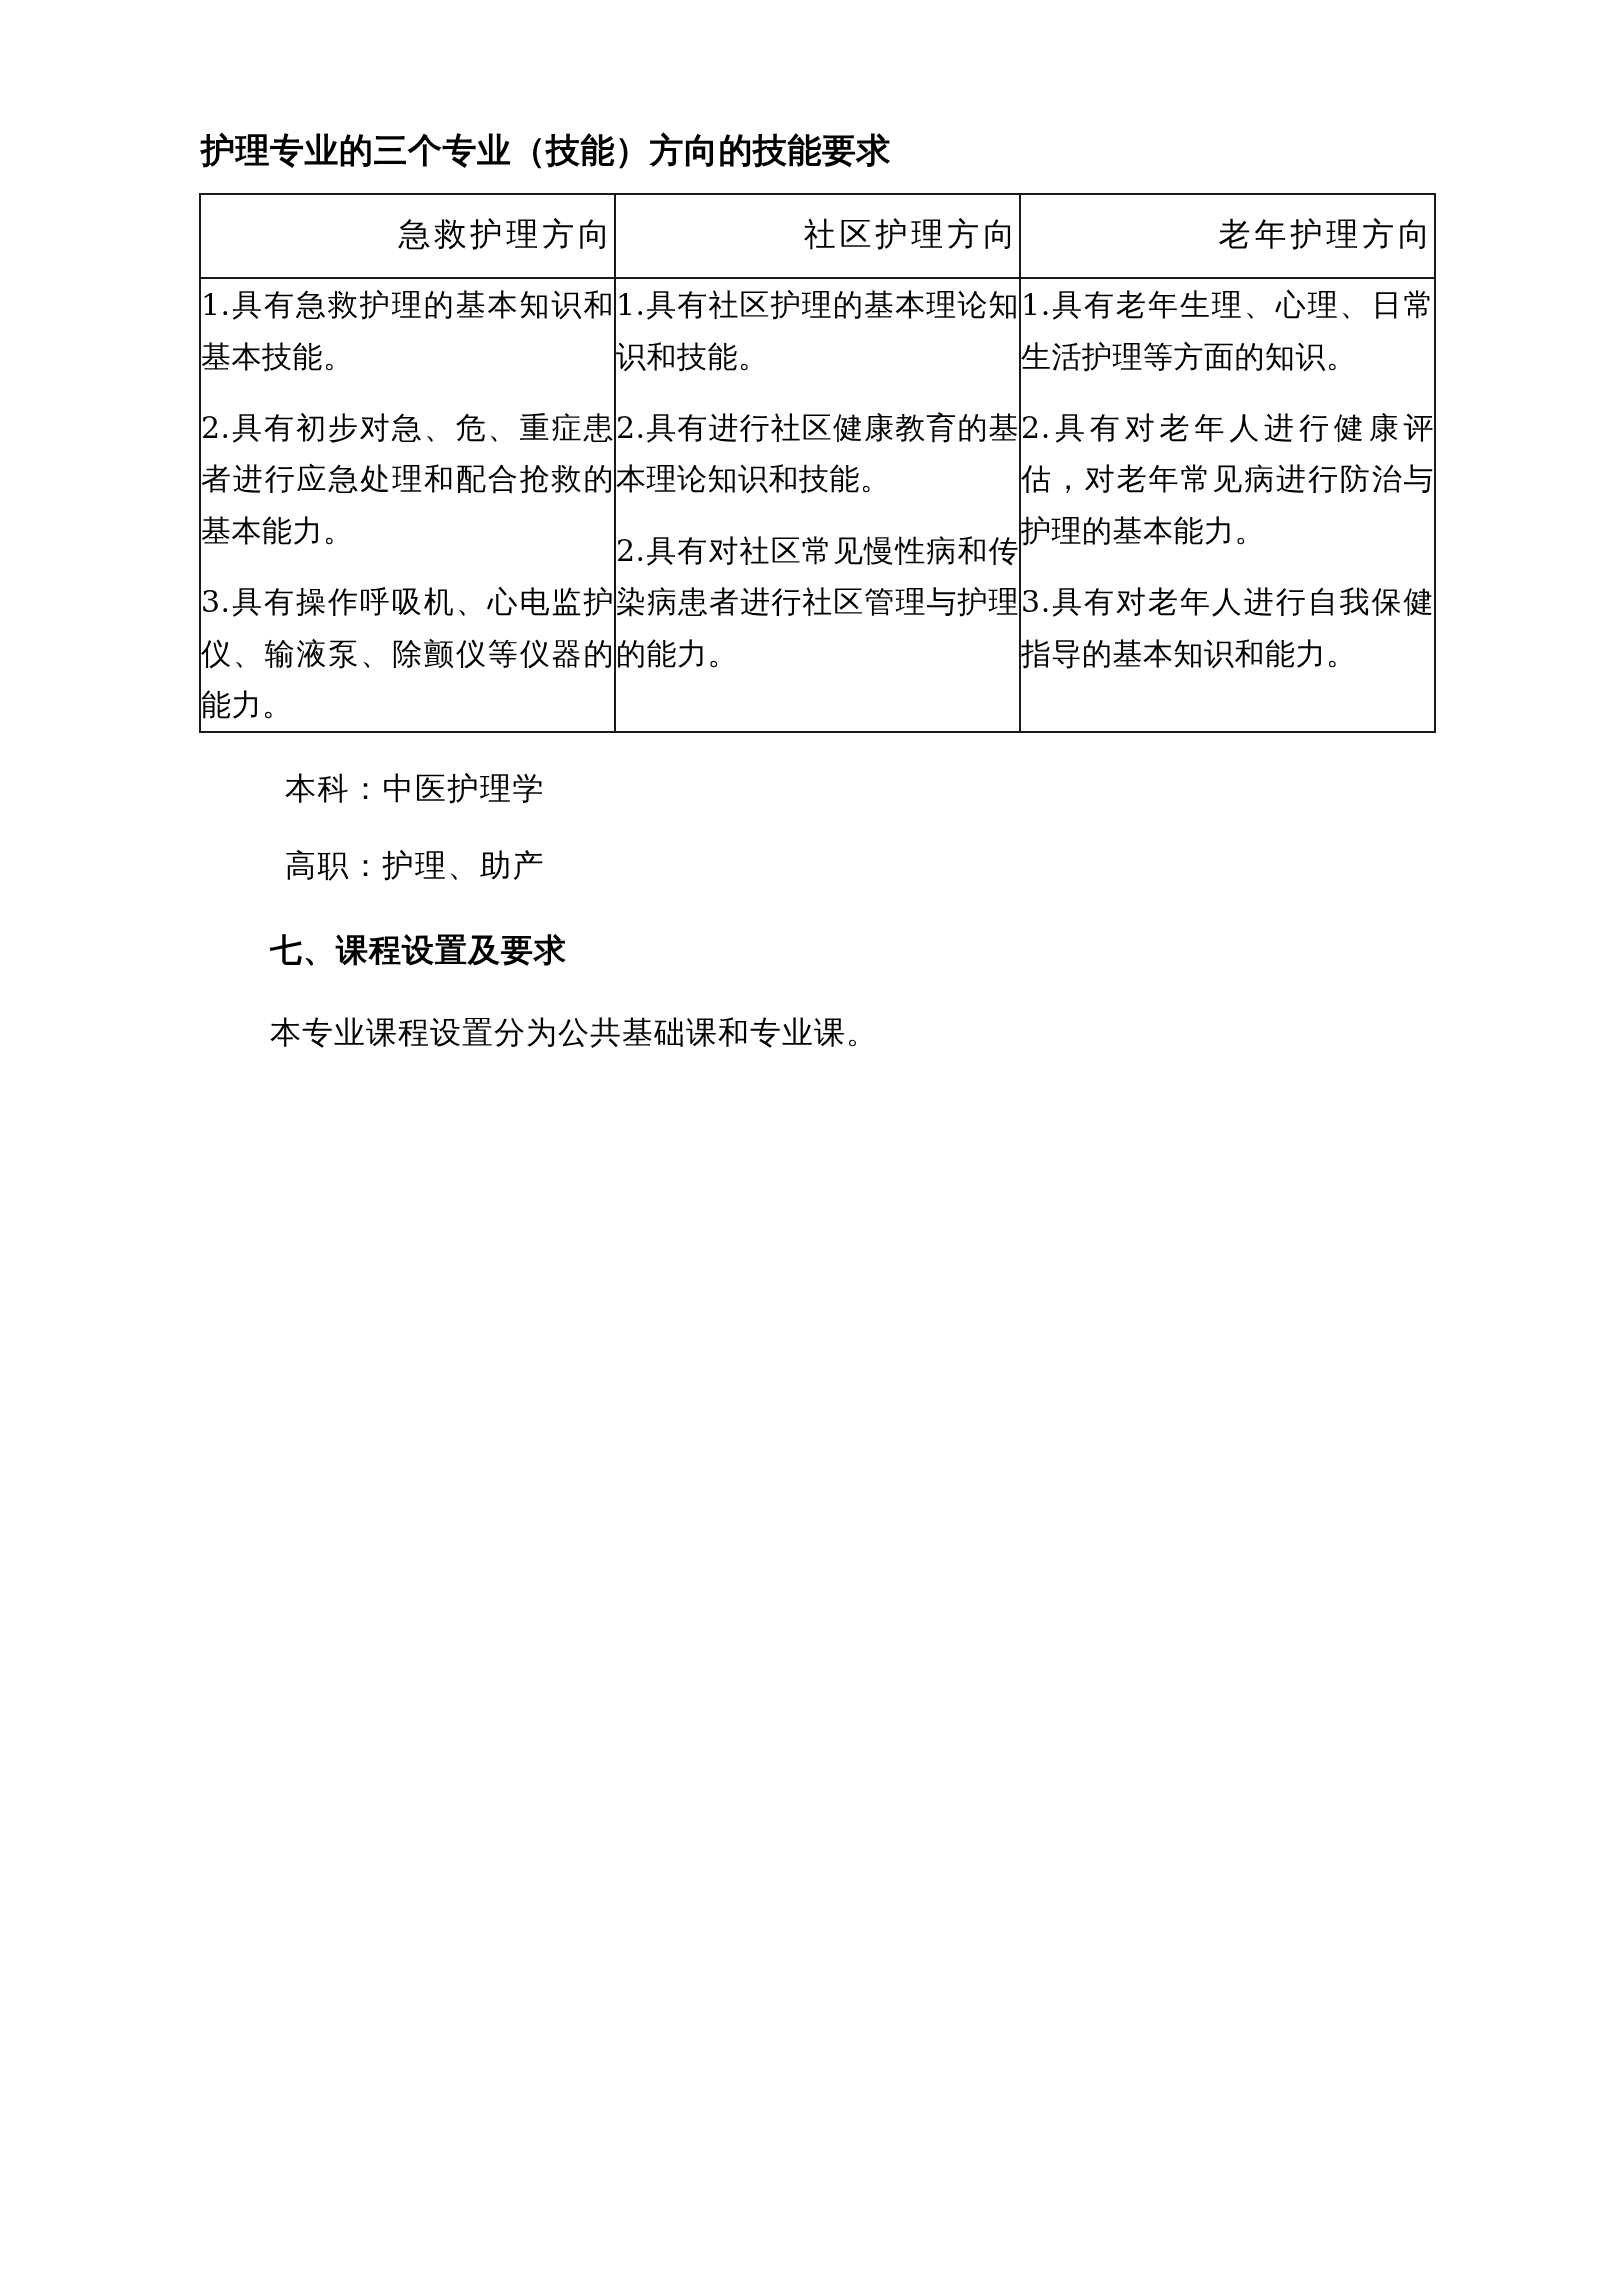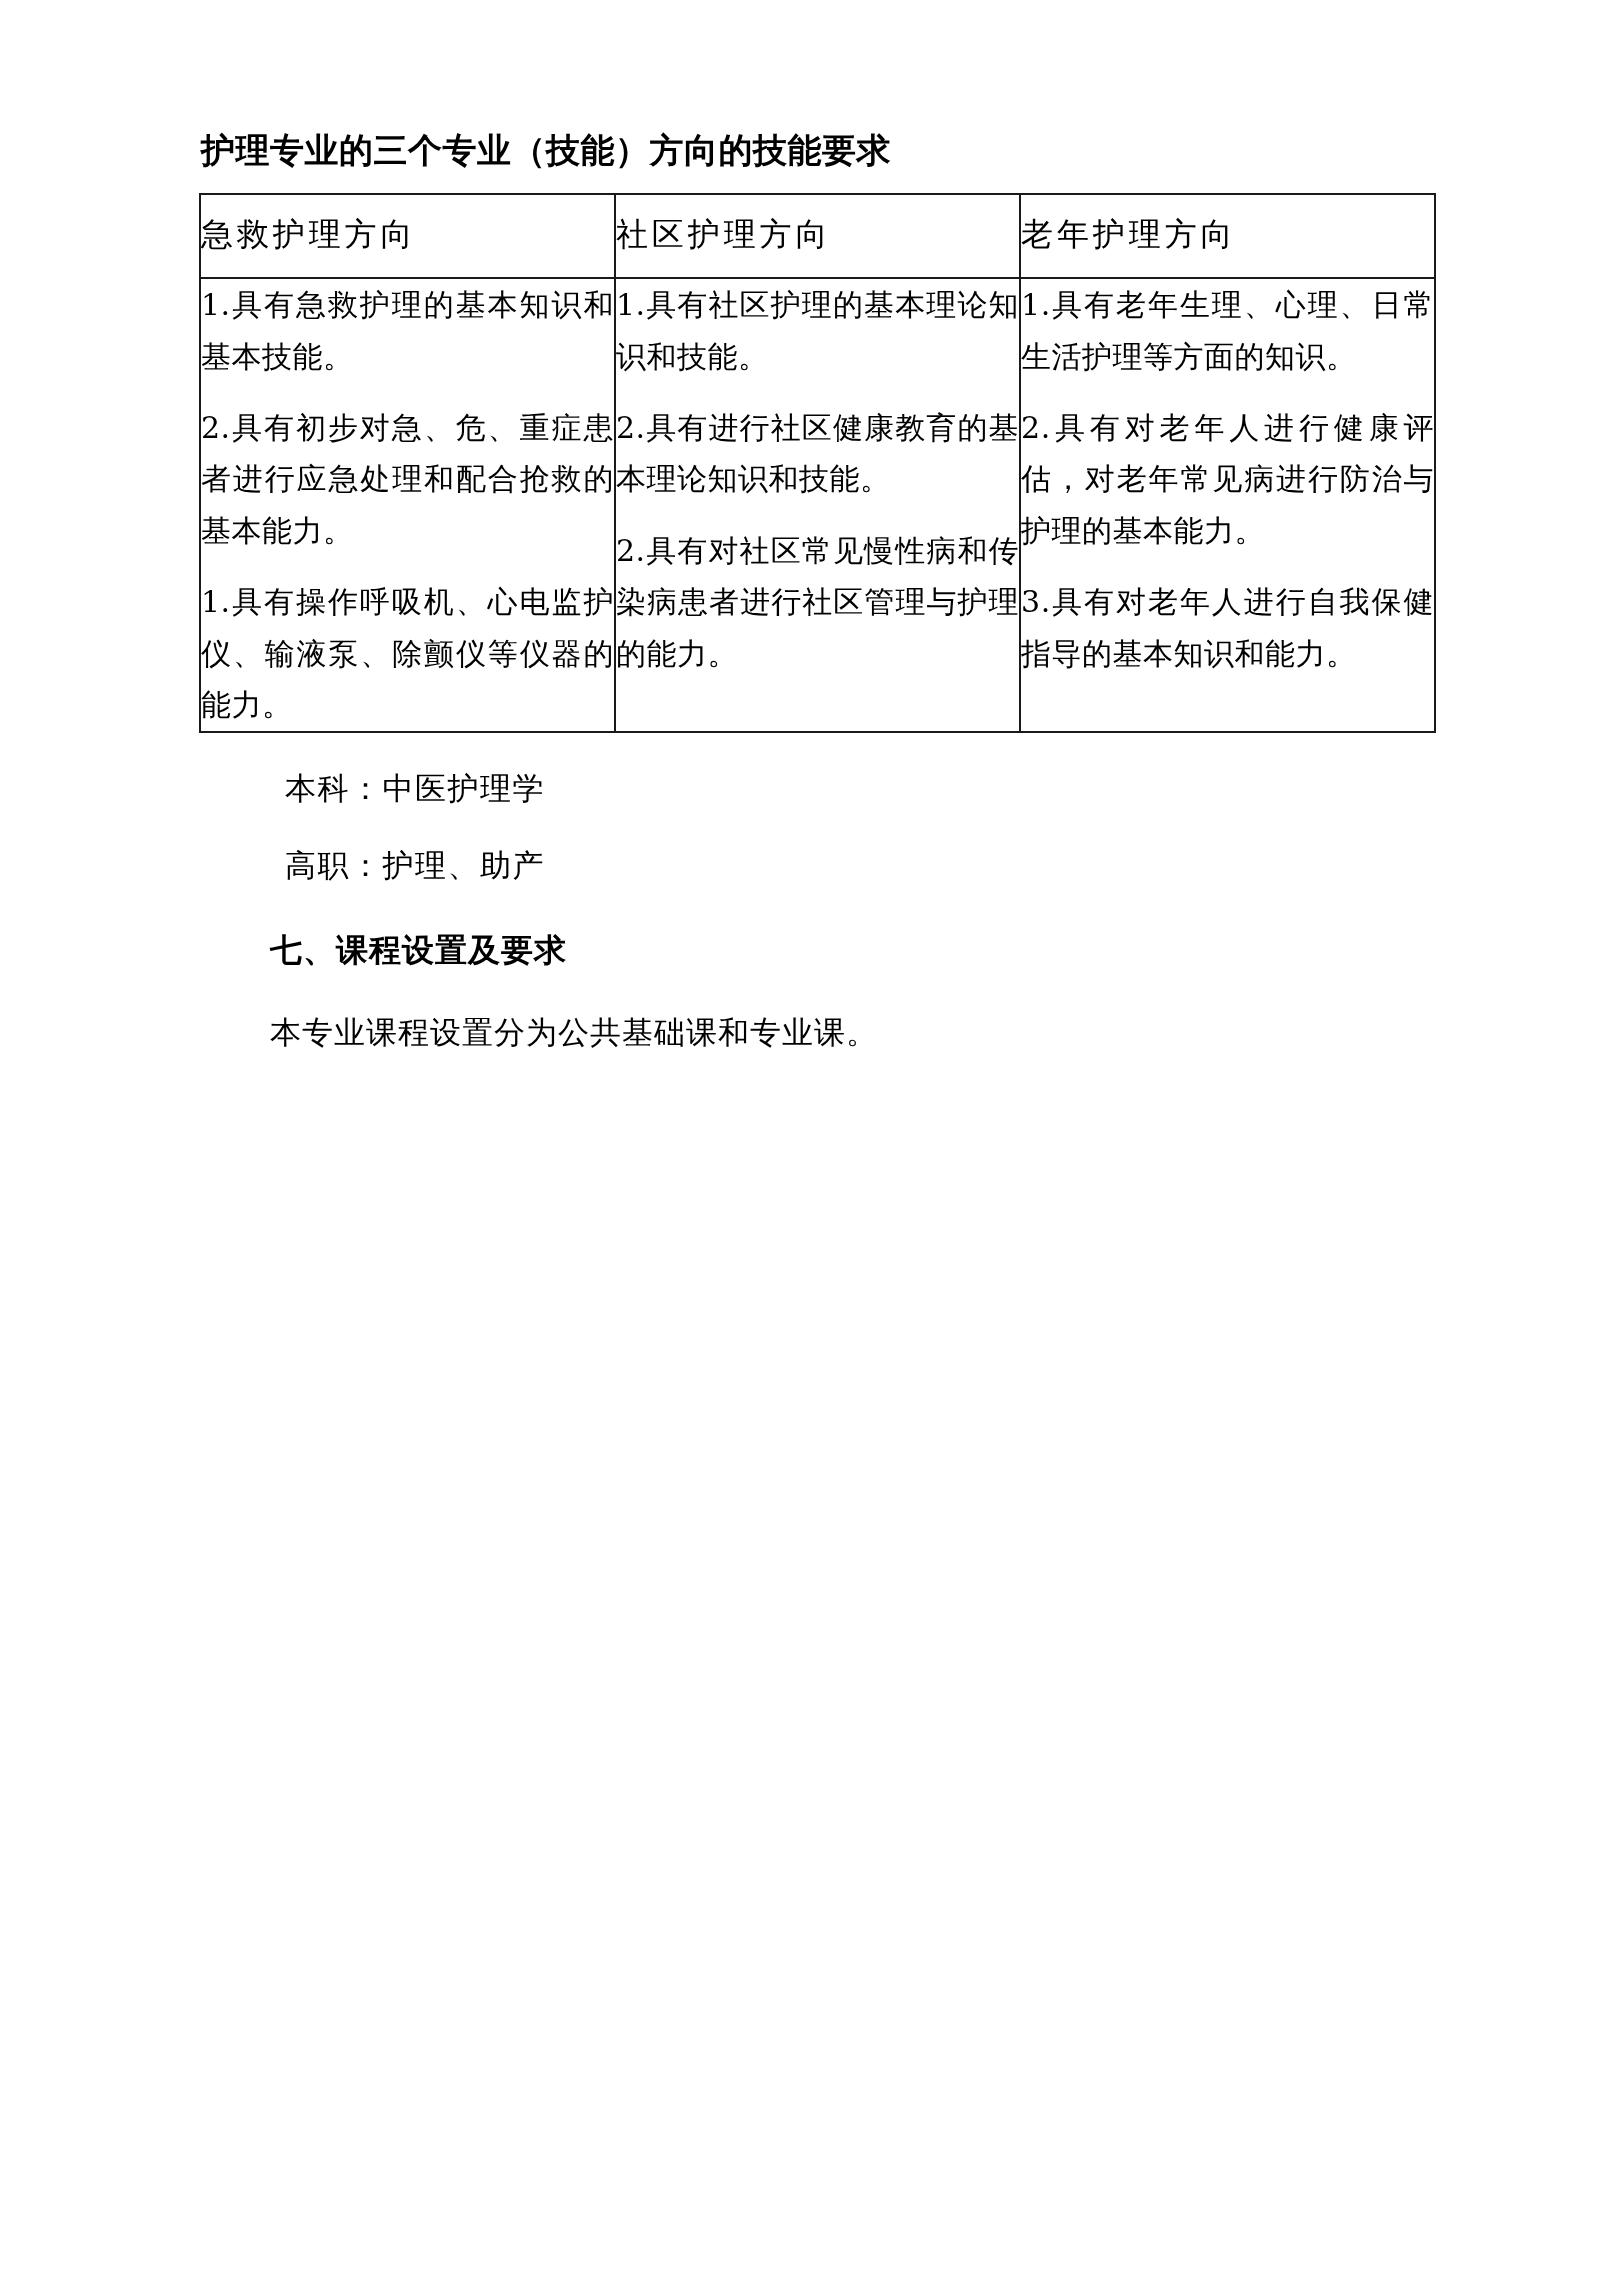--- a/index.html
+++ b/index.html
@@ -49,21 +49,21 @@
     margin-left: 0px;
   }
   table.skills-table td,
   table.skills-table th {
     border: 2px solid #1a1a1a;
     vertical-align: top;
     padding: 0;
   }
   table.skills-table th {
     height: 82px;
-    text-align: left;
+    text-align: right;
     vertical-align: middle;
     font-weight: normal;
   }
   .col-head {
     font-family: "DejaVu Serif", "Liberation Serif", serif;
     font-size: 32px;
     letter-spacing: 3.9px;
     line-height: 1.2;
     padding-bottom: 3.9px;
   }
@@ -142,21 +142,21 @@
           <th class="col-3">
             <div class="col-head">老年护理方向</div>
           </th>
         </tr>
       </thead>
       <tbody>
         <tr>
           <td class="skills-cell col-1">
             <p class="skill-item">1.具有急救护理的基本知识和基本技能。</p>
             <p class="skill-item">2.具有初步对急、危、重症患者进行应急处理和配合抢救的基本能力。</p>
-            <p class="skill-item">1.具有操作呼吸机、心电监护仪、输液泵、除颤仪等仪器的能力。</p>
+            <p class="skill-item">3.具有操作呼吸机、心电监护仪、输液泵、除颤仪等仪器的能力。</p>
           </td>
           <td class="skills-cell col-2">
             <p class="skill-item">1.具有社区护理的基本理论知识和技能。</p>
             <p class="skill-item">2.具有进行社区健康教育的基本理论知识和技能。</p>
             <p class="skill-item">2.具有对社区常见慢性病和传染病患者进行社区管理与护理的能力。</p>
           </td>
           <td class="skills-cell col-3">
             <p class="skill-item">1.具有老年生理、心理、日常生活护理等方面的知识。</p>
             <p class="skill-item">2.具有对老年人进行健康评估，对老年常见病进行防治与护理的基本能力。</p>
             <p class="skill-item">3.具有对老年人进行自我保健指导的基本知识和能力。</p>

